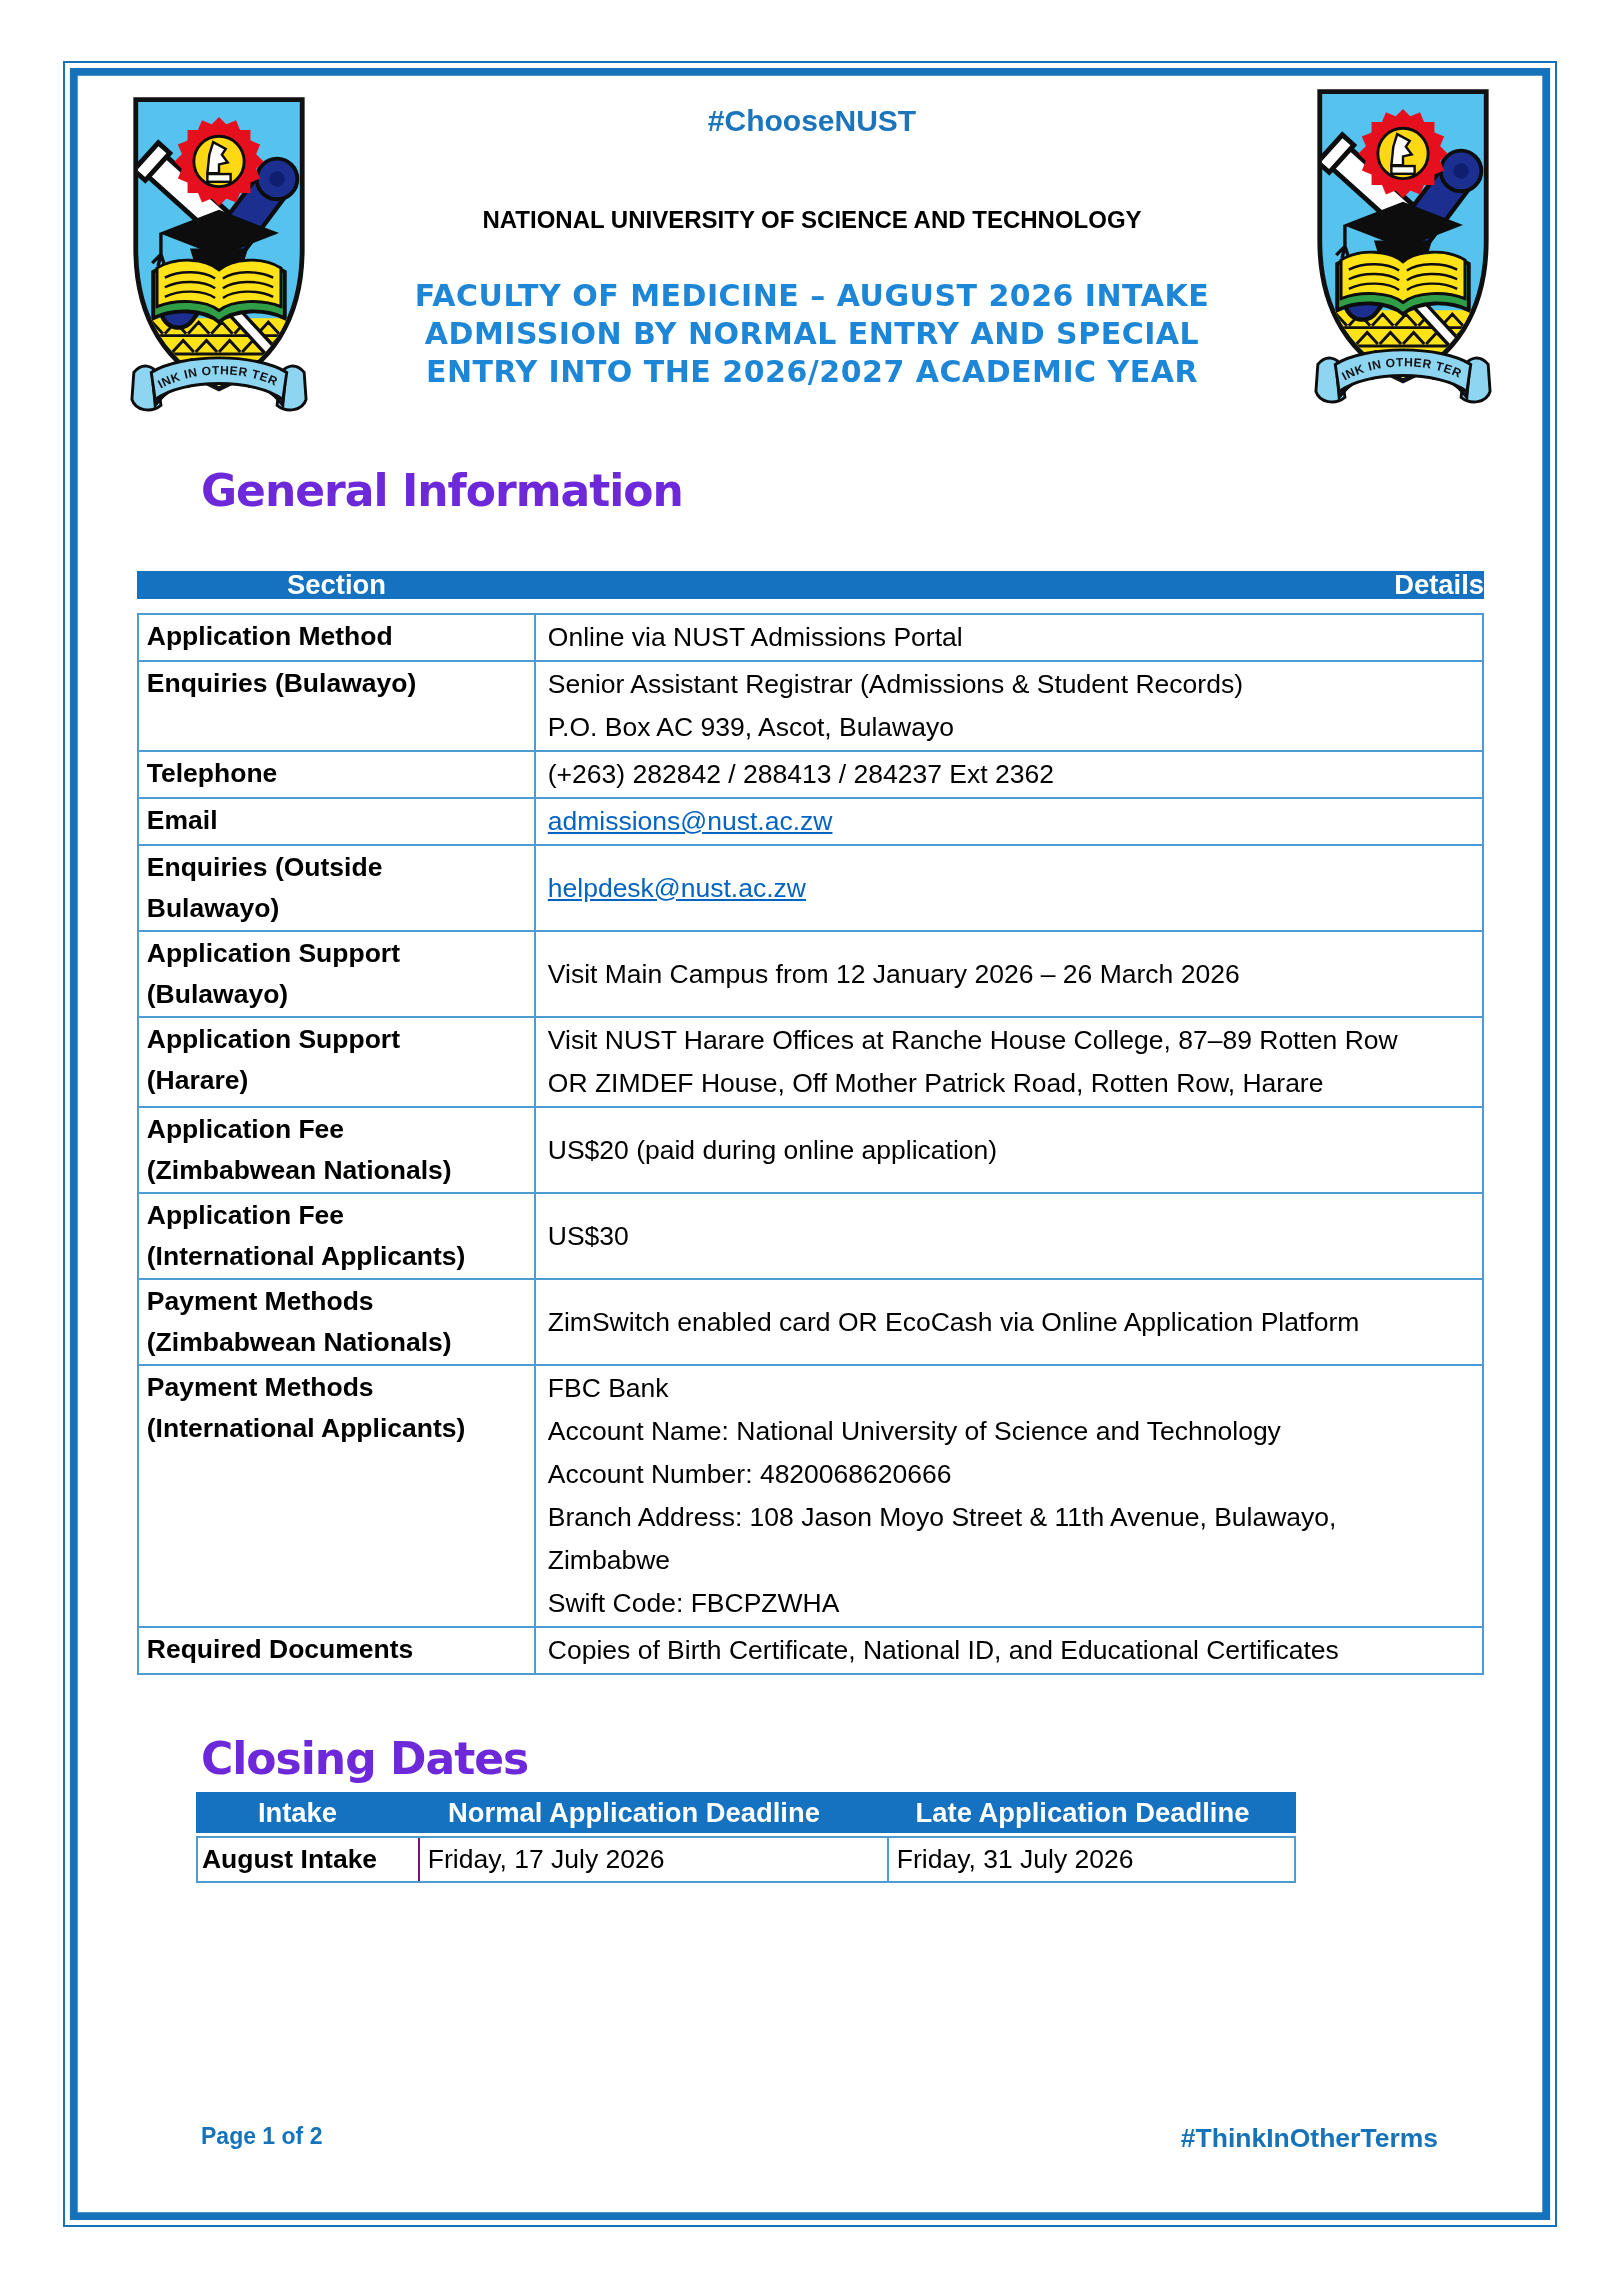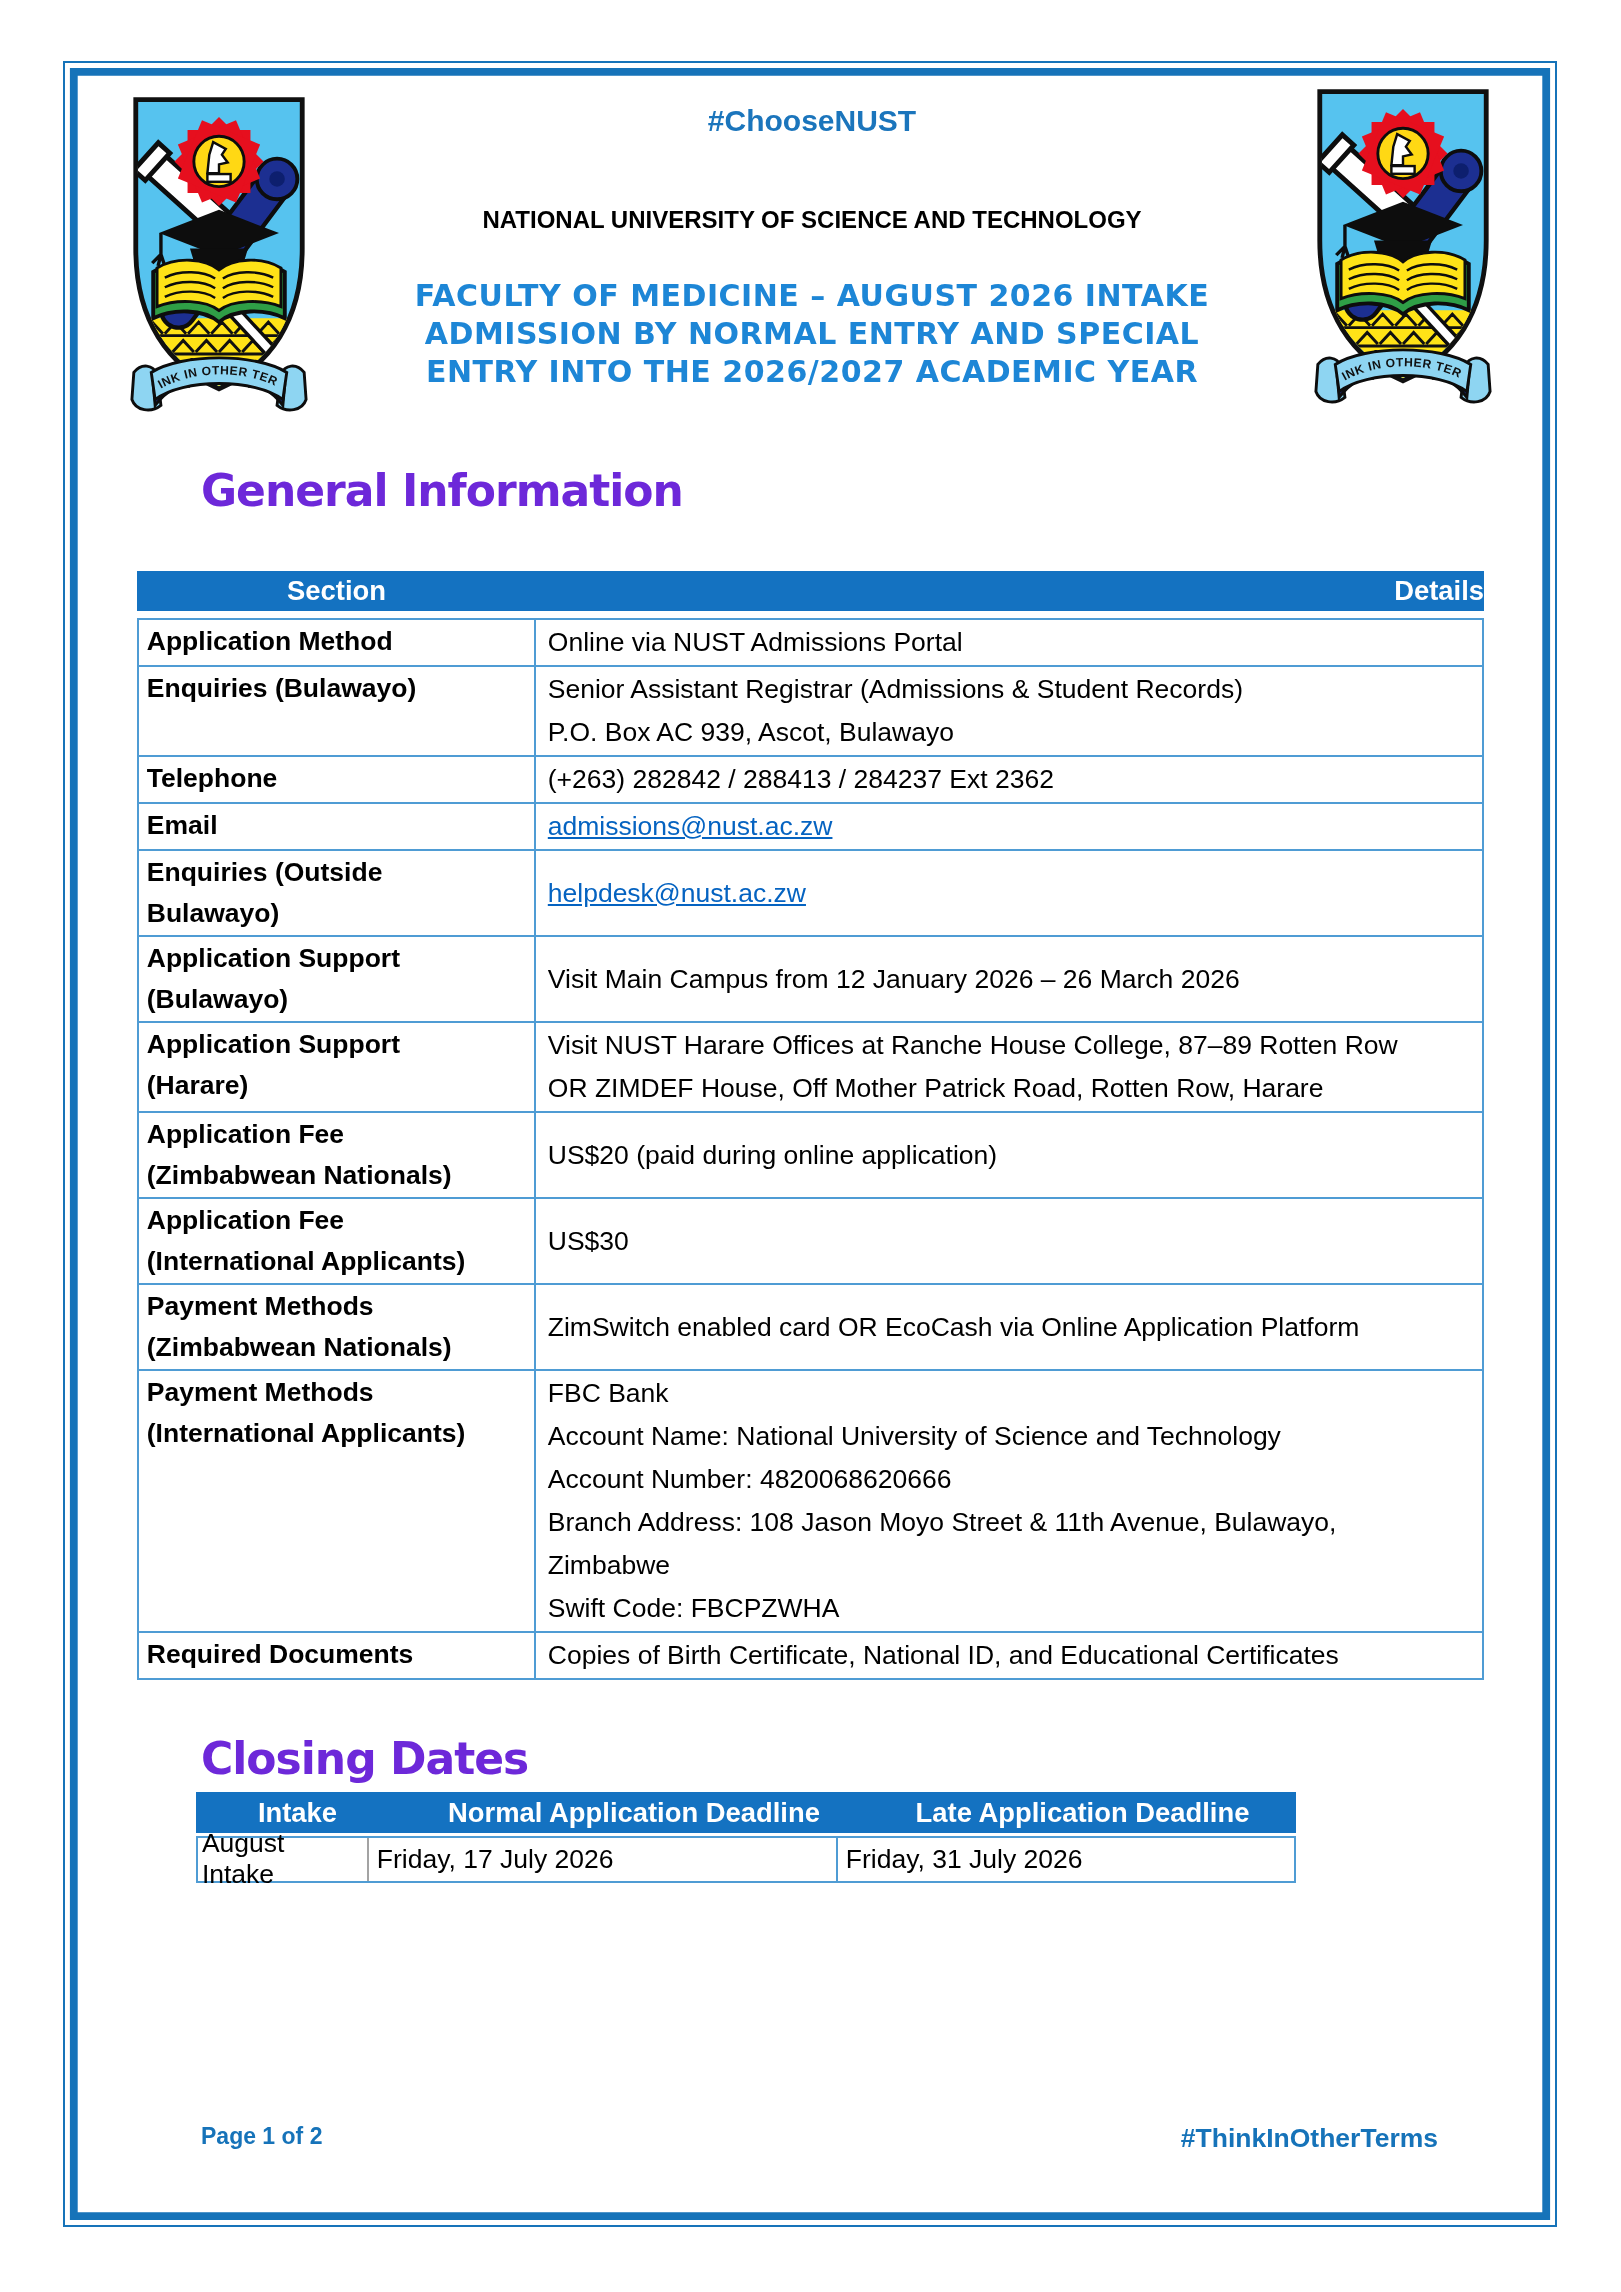--- a/index.html
+++ b/index.html
@@ -38,21 +38,21 @@
     font-family:"DejaVu Sans", sans-serif;
     font-weight:bold; color:#6d28d9; font-size:44px; letter-spacing:-1px;
   }
   .h-general { top:465px; }
   .h-closing { top:1733px; }
 
   
   .gi-table { position:absolute; left:137px; top:571px; width:1347px; font-size:26.5px; }
   .flex-header {
     display:flex; background:#1472c1; color:#fff; font-weight:bold;
-    height:40px; align-items:center; margin-bottom:7px; font-size:27.4px;
+    height:28px; align-items:center; margin-bottom:14px; font-size:27.4px;
   }
   .gi-table .hc1 { width:399px; text-align:center; }
   .gi-table .hc2 { flex:1; text-align:right; }
   .gi-body { border:2px solid #4f9cd4; }
   .gi-row { display:flex; }
   .gi-row + .gi-row { border-top:2px solid #4f9cd4; }
   .gi-label {
     width:397px; box-sizing:border-box; border-right:2px solid #4f9cd4;
     font-weight:bold; padding:1px 7.8px; line-height:41px;
     display:flex; flex-direction:column; justify-content:flex-start;
@@ -65,22 +65,22 @@
   .cell-link { color:#0563c1; text-decoration:underline; cursor:pointer; }
 
   
   .cd-table { position:absolute; left:196px; top:1792px; width:1100px; font-size:26.5px; }
   .cd-table .hc1 { width:203px; text-align:center; }
   .cd-table .hc2 { width:470px; text-align:center; }
   .cd-table .hc3 { flex:1; text-align:center; }
   .cd-header { height:41px; margin-bottom:2.9px; }
   .cd-body { border:2px solid #4f9cd4; }
   .cd-row { display:flex; height:43px; align-items:center; }
-  .cd-c1 { width:171px; box-sizing:border-box; border-right:2px solid #a3a3a3;
-           font-weight:normal; padding:0 3.9px; height:100%; display:flex; align-items:center; }
+  .cd-c1 { width:222px; box-sizing:border-box; border-right:2px solid #701a75;
+           font-weight:bold; padding:0 3.9px; height:100%; display:flex; align-items:center; }
   .cd-c2 { width:469px; box-sizing:border-box; border-right:2px solid #4f9cd4;
            padding:0 7.8px; height:100%; display:flex; align-items:center; }
   .cd-c3 { flex:1; padding:0 7.8px; height:100%; display:flex; align-items:center; }
 
   
   .footer-left {
     position:absolute; left:201px; top:2123px;
     font-size:23px; font-weight:bold; color:#1673b9;
   }
   .footer-right {

